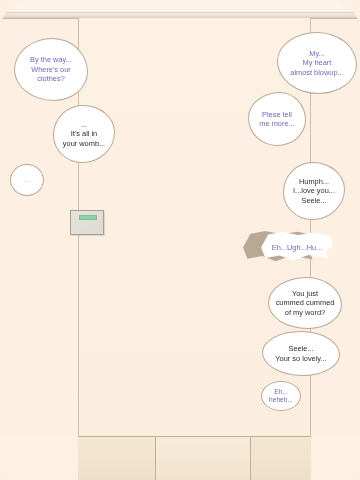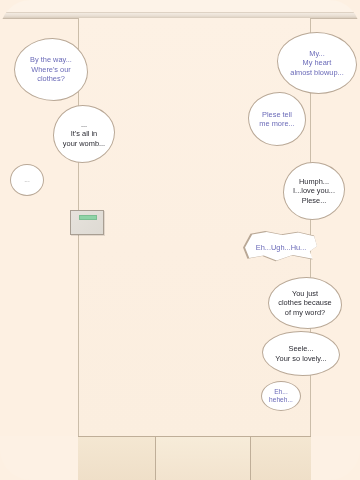--- a/index.html
+++ b/index.html
@@ -169,31 +169,31 @@
   </div>
 
   <div class="bubble shape-4 txt-purple fs9" style="left:248px;top:92px;width:58px;height:54px;">
     <span style="white-space:pre-line">Plese tell
 me more...</span>
   </div>
 
   <div class="bubble shape-2 txt-dark fs9" style="left:283px;top:162px;width:62px;height:58px;">
     <span style="white-space:pre-line">Humph...
 I...love you...
-Plese...</span>
+Seele...</span>
   </div>
 
   <div class="jagged-outline" style="left:243px;top:231px;width:74px;height:33px;"></div>
-  <div class="jagged txt-purple fs9" style="left:245px;top:232px;width:72px;height:31px;">
+  <div class="jagged txt-purple fs9" style="left:261px;top:232px;width:72px;height:31px;">
     <span style="white-space:pre-line">Eh...Ugh...Hu...</span>
   </div>
 
   <div class="bubble shape-1 txt-dark fs9" style="left:268px;top:277px;width:74px;height:52px;">
     <span style="white-space:pre-line">You just
-clothes because
+cummed cummed
 of my word?</span>
   </div>
 
   <div class="bubble shape-3 txt-dark fs9" style="left:262px;top:331px;width:78px;height:45px;">
     <span style="white-space:pre-line">Seele...
 Your so lovely...</span>
   </div>
 
   <div class="bubble b-round txt-purple fs8" style="left:261px;top:381px;width:40px;height:30px;">
     <span style="white-space:pre-line">Eh...

